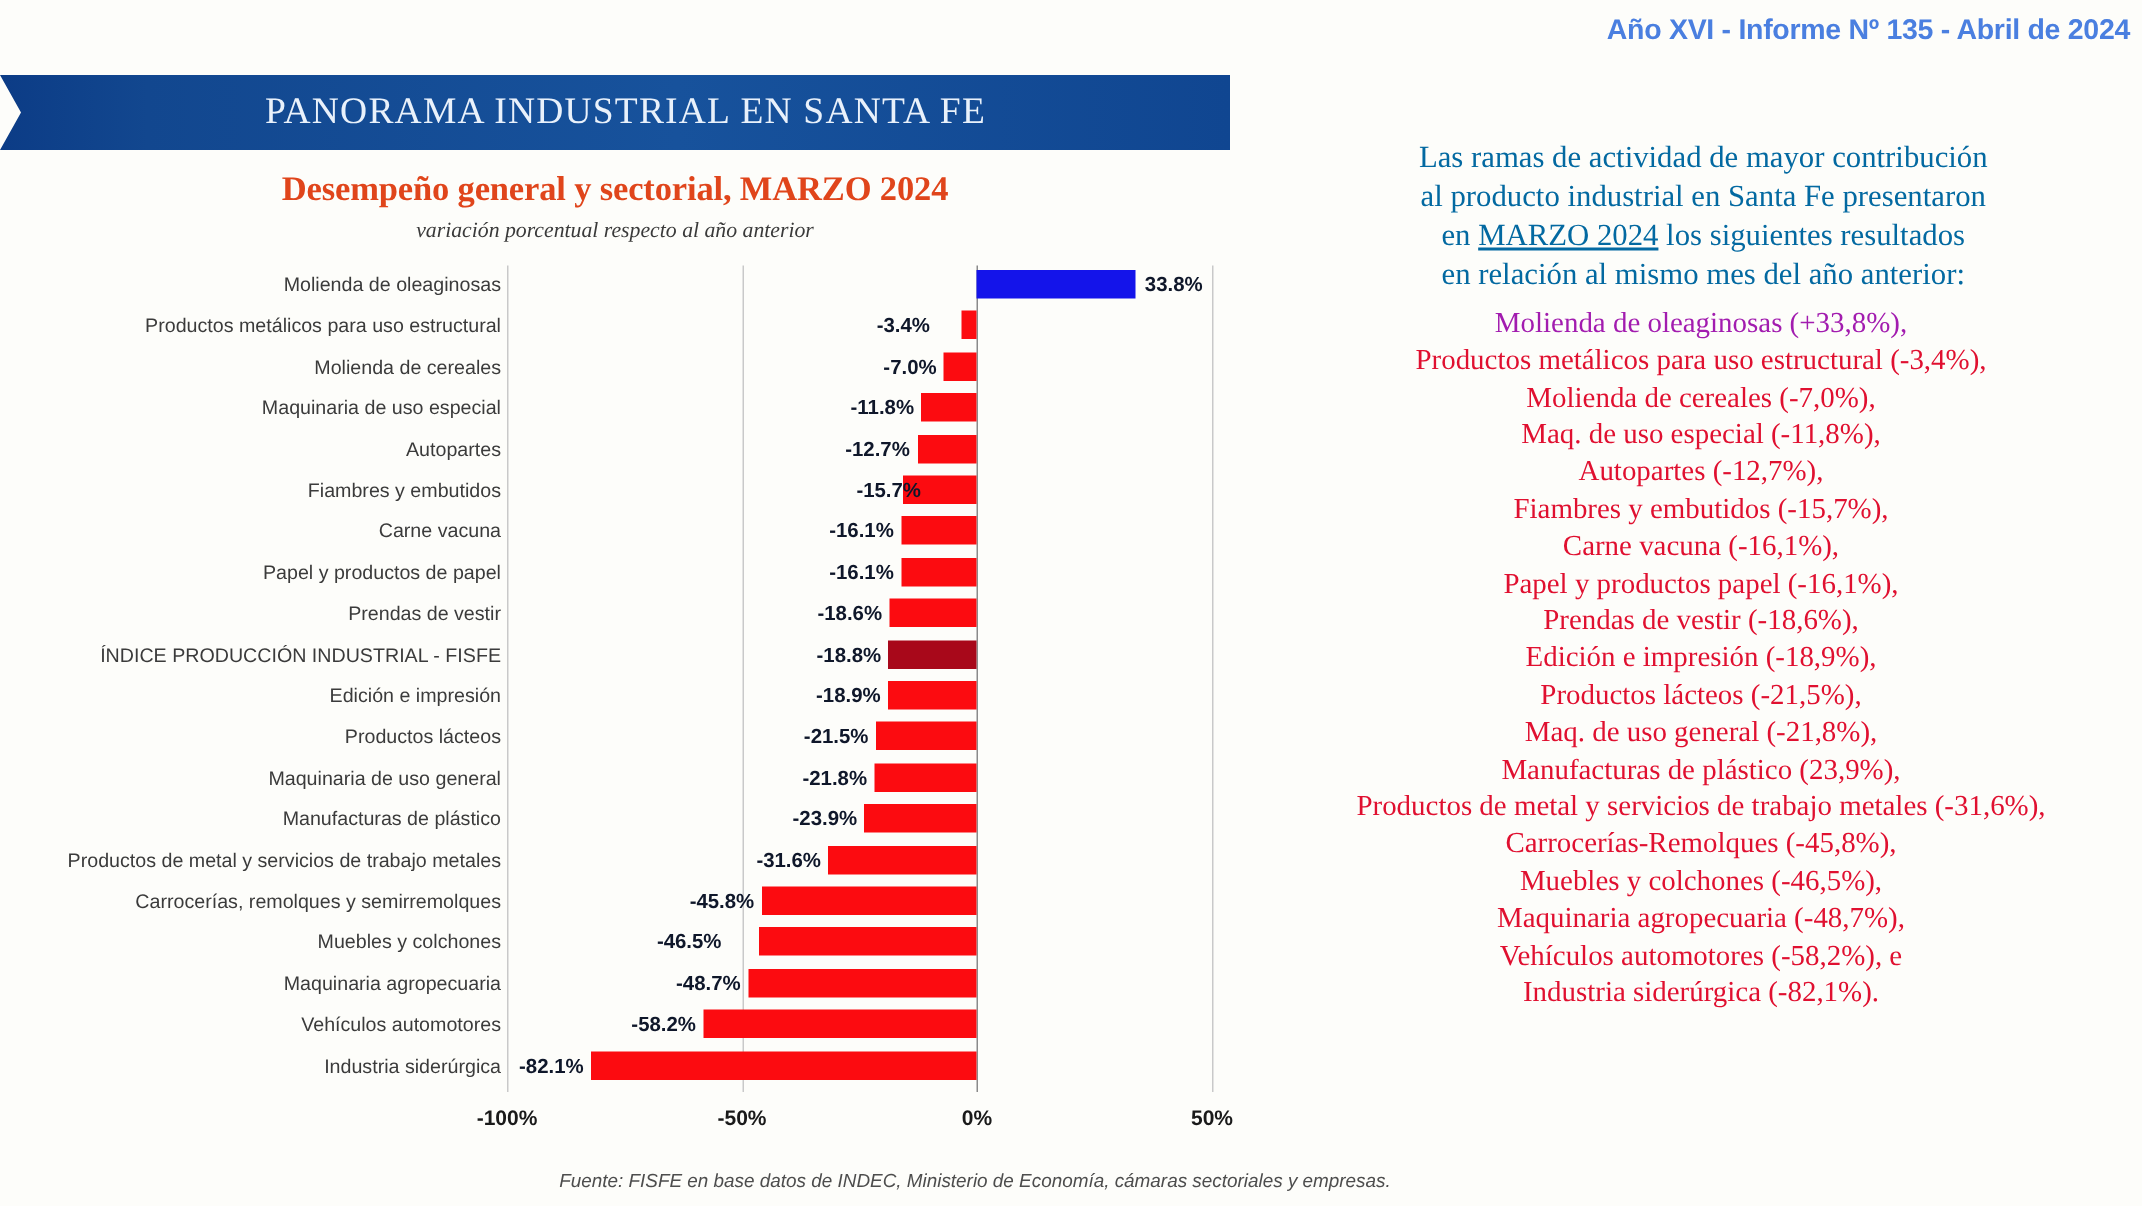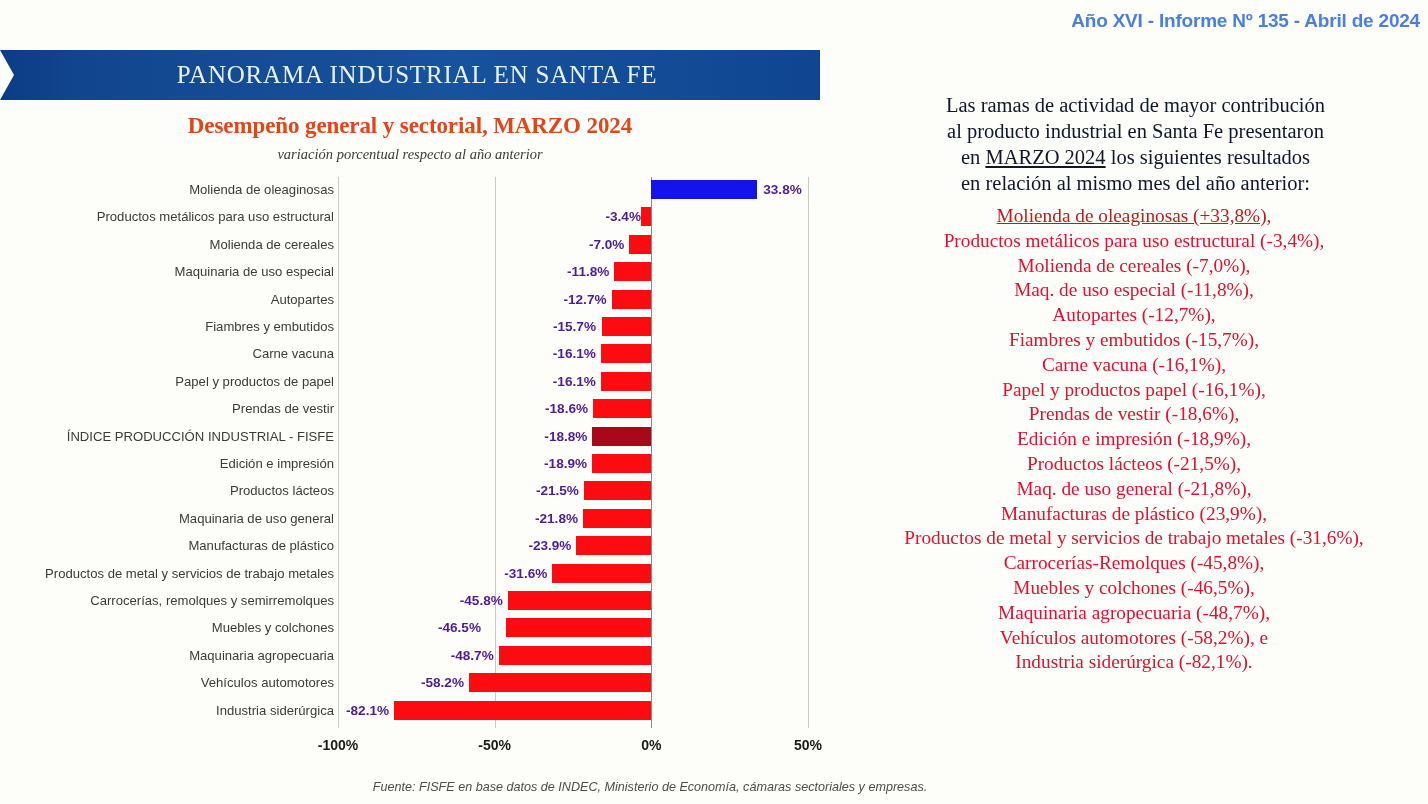--- a/index.html
+++ b/index.html
@@ -121,21 +121,21 @@
   }
   .bar.pos  { background: #1414ea; }
   .bar.index { background: #a8081a; }
   .val-label {
     position: absolute;
     top: 0;
     height: 27.4px;
     line-height: 27.4px;
     font-size: 13.6px;
     font-weight: bold;
-    color: #4c1d95;
+    color: #0f172a;
     white-space: nowrap;
   }
 
   
   #xaxis { position: absolute; left: 0; top: 737px; width: 840px; height: 22px; }
   .tick-label {
     position: absolute;
     top: 0;
     font-size: 14px;
     font-weight: bold;
@@ -163,36 +163,36 @@
     width: 588px; height: 804px;
   }
   #intro {
     position: absolute;
     left: 18px; top: 92px;
     width: 555px;
     text-align: center;
     font-family: "Liberation Serif", serif;
     font-size: 20.5px;
     line-height: 26px;
-    color: #0f172a;
+    color: #0369a1;
   }
   #intro u { text-decoration: underline; }
 
   #sector-list {
     position: absolute;
     left: 6px; top: 204px;
     width: 576px;
     text-align: center;
     font-family: "Liberation Serif", serif;
     font-size: 19.3px;
     line-height: 24.8px;
     color: #e01030;
   }
   #sector-list .line { white-space: nowrap; }
-  #sector-list .line.highlight { color: #b91c1c; text-decoration: underline; }
+  #sector-list .line.highlight { color: #a21caf; }
 </style>
 </head>
 <body>
 
 <div id="report-line">Año XVI - Informe Nº 135 - Abril de 2024</div>
 
 <div id="left-panel">
 
   <div id="banner">
     <span id="banner-title">PANORAMA INDUSTRIAL EN SANTA FE</span>
@@ -210,41 +210,41 @@
       </div>
     <div id="bars">
         <div class="bar-row" style="top: 1px;">
           <div class="cat-label">Molienda de oleaginosas</div>
           <div class="bar pos" style="left: 651.333px; width: 105.907px;"></div>
           <div class="val-label" style="left: 763.24px;">33.8%</div>
         </div>
         <div class="bar-row" style="top: 28.4px;">
           <div class="cat-label">Productos metálicos para uso estructural</div>
           <div class="bar" style="left: 640.68px; width: 10.6533px;"></div>
-          <div class="val-label" style="right: 199px;">-3.4%</div>
+          <div class="val-label" style="right: 220px;">-3.4%</div>
         </div>
         <div class="bar-row" style="top: 55.8px;">
           <div class="cat-label">Molienda de cereales</div>
           <div class="bar" style="left: 629.4px; width: 21.9333px;"></div>
           <div class="val-label" style="right: 215.6px;">-7.0%</div>
         </div>
         <div class="bar-row" style="top: 83.2px;">
           <div class="cat-label">Maquinaria de uso especial</div>
           <div class="bar" style="left: 614.36px; width: 36.9733px;"></div>
           <div class="val-label" style="right: 230.64px;">-11.8%</div>
         </div>
         <div class="bar-row" style="top: 110.6px;">
           <div class="cat-label">Autopartes</div>
           <div class="bar" style="left: 611.54px; width: 39.7933px;"></div>
           <div class="val-label" style="right: 233.46px;">-12.7%</div>
         </div>
         <div class="bar-row" style="top: 138px;">
           <div class="cat-label">Fiambres y embutidos</div>
           <div class="bar" style="left: 602.14px; width: 49.1933px;"></div>
-          <div class="val-label" style="right: 244px;">-15.7%</div>
+          <div class="val-label" style="right: 226px;">-15.7%</div>
         </div>
         <div class="bar-row" style="top: 165.4px;">
           <div class="cat-label">Carne vacuna</div>
           <div class="bar" style="left: 600.887px; width: 50.4467px;"></div>
           <div class="val-label" style="right: 244.113px;">-16.1%</div>
         </div>
         <div class="bar-row" style="top: 192.8px;">
           <div class="cat-label">Papel y productos de papel</div>
           <div class="bar" style="left: 600.887px; width: 50.4467px;"></div>
           <div class="val-label" style="right: 244.113px;">-16.1%</div>

